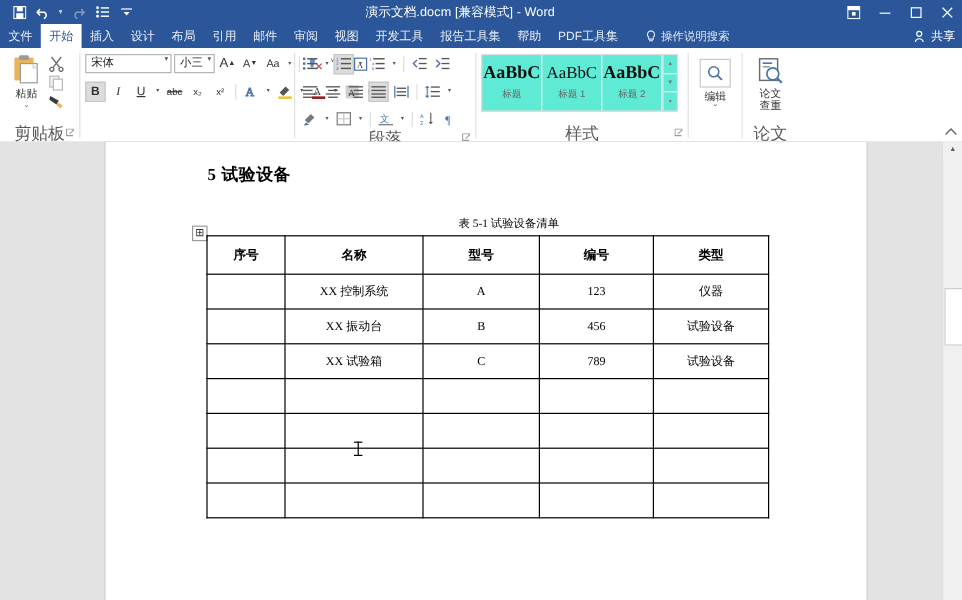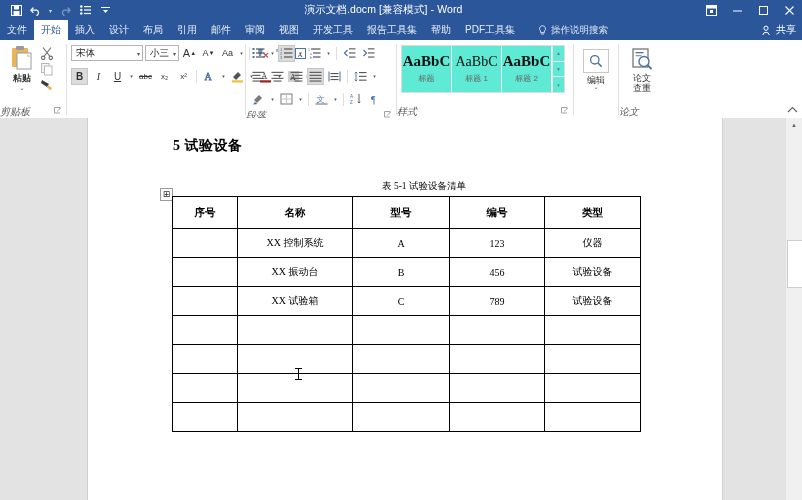--- a/index.html
+++ b/index.html
@@ -59,46 +59,45 @@
 
   
   .ribbon{
     position:absolute;left:0;top:40px;width:802px;height:78px;
     background:#fff;border-bottom:1px solid #d4d4d4;
     display:flex;align-items:stretch;
   }
   .grp{position:relative;display:flex;flex-direction:column;height:78px;}
   .grp-body{flex:1;display:flex;align-items:flex-start;padding:3px 4px 0 4px;}
   .grp-label{
-    height:13px;line-height:13px;text-align:left;font-size:10px;color:#595959;
+    height:13px;line-height:13px;text-align:center;font-size:14px;color:#595959;
     position:relative;
-    font-style:italic;
   }
   .grp-label .dlg{
     position:absolute;right:3px;top:1px;width:9px;height:9px;color:#9a9a9a;font-size:8px;
   }
   .sep{width:1px;background:#e1e1e1;margin:4px 0 3px 0;}
 
   
   .clip{width:66px;}
-  .clip-inner{display:flex;align-items:flex-start;width:100%;font-weight:bold;}
+  .clip-inner{display:flex;align-items:flex-start;width:100%;}
   .paste{
     width:36px;display:flex;flex-direction:column;align-items:center;padding-top:2px;cursor:default;
   }
   .paste-lbl{font-size:9px;color:#333;margin-top:1px;}
   .paste-car{font-size:6px;color:#555;line-height:6px;}
   .clip-small{display:flex;flex-direction:column;align-items:center;gap:2px;padding-top:3px;}
   .ic{display:flex;align-items:center;justify-content:center;}
 
   
   .fontg{width:178px;}
   .row{display:flex;align-items:center;gap:2px;height:20px;}
   .row2{margin-top:3px;}
   .combo{
-    height:16px;border:1px solid #b5b5b5;background:#fff;display:flex;align-items:center;
+    height:16px;border:1px solid #b5b5b5;background:#fff;display:flex;
     font-size:9.5px;color:#222;padding:0 2px 0 4px;box-sizing:border-box;
   }
   .combo .cv{flex:1;white-space:nowrap;overflow:hidden;}
   .combo .cd{font-size:6px;color:#555;padding-left:3px;}
   .fname{width:72px;}
   .fsize{width:34px;}
   .btn{
     min-width:17px;height:17px;display:flex;align-items:center;justify-content:center;
     font-size:10px;color:#333;cursor:default;border:1px solid transparent;box-sizing:border-box;
   }

